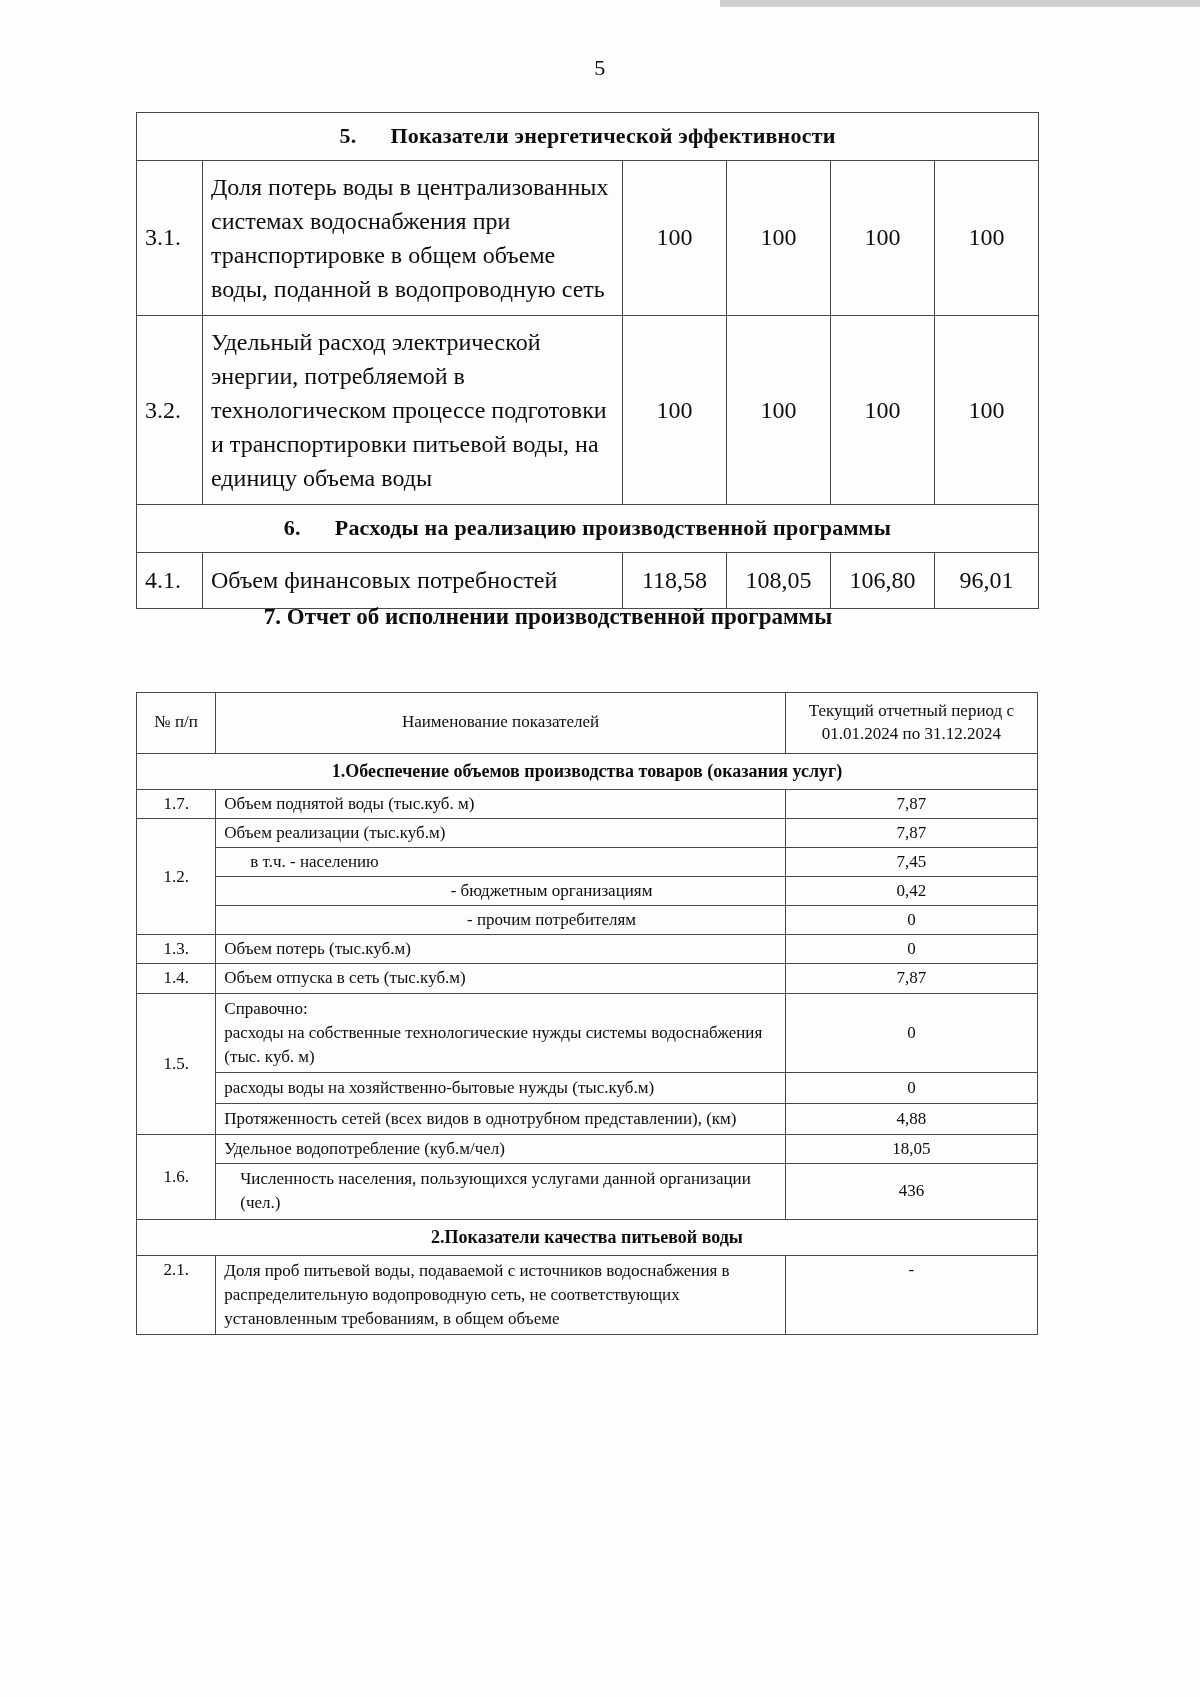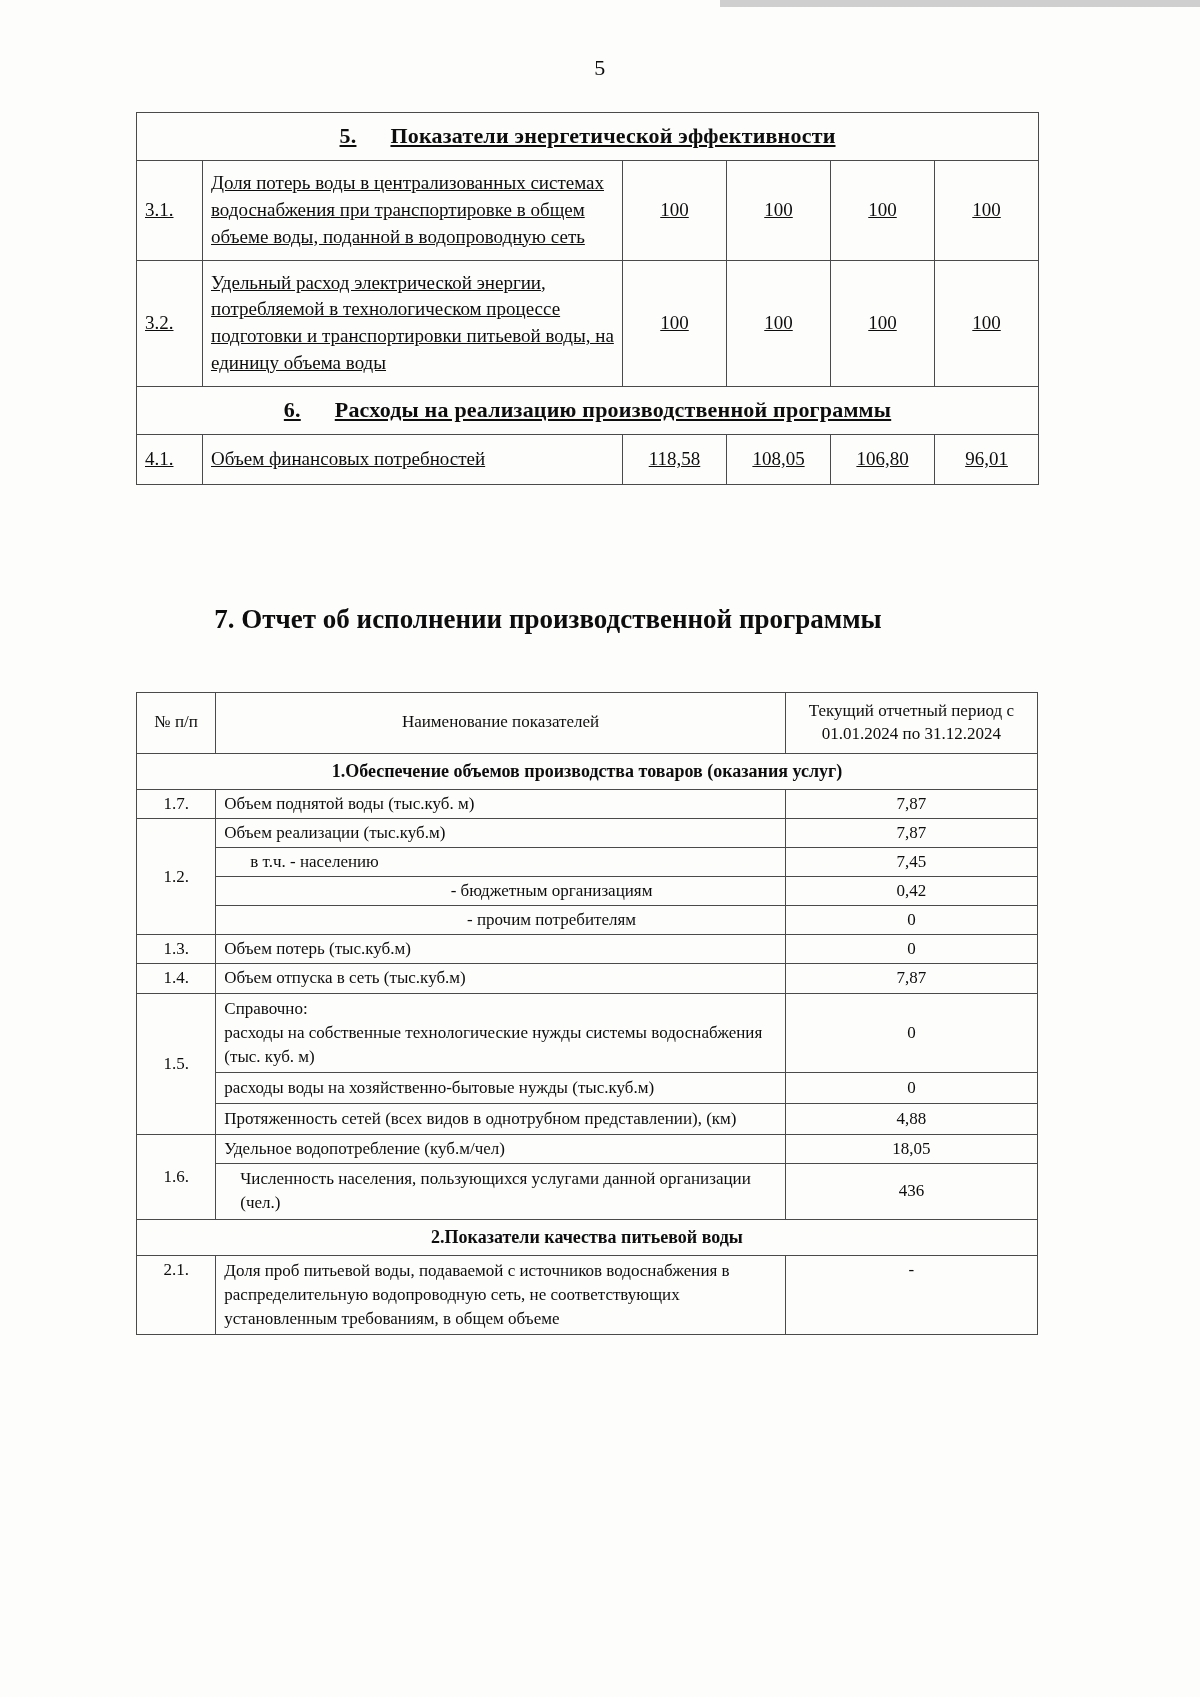--- a/index.html
+++ b/index.html
@@ -40,32 +40,31 @@
   }
 
   
   table {
     border-collapse: collapse;
     table-layout: fixed;
   }
   table td {
     border: 1.6px solid #4a4a4a;
     padding: 12px 8px;
-    font-size: 19px;
+    font-size: 24px;
     line-height: 1.30;
     vertical-align: middle;
   }
 
   
   .t1 {
     position: absolute;
     top: 112px;
     left: 136px;
     width: 902px;
-    text-decoration: underline;
   }
   .t1 .c-num   { width: 66px;  text-align: left; }
   .t1 .c-name  { width: 420px; text-align: left; }
   .t1 .c-val   { width: 104px; text-align: center; }
   .t1 .sect {
     text-align: center;
     font-weight: bold;
     font-size: 22px;
     padding: 9px 8px;
     letter-spacing: 0.2px;
@@ -74,21 +73,21 @@
   .t1 .tall { line-height: 1.42; padding-top: 9px; padding-bottom: 9px; }
 
   
   .heading7 {
     position: absolute;
     top: 600px;
     left: 0;
     width: 1096px;
     text-align: center;
     font-weight: bold;
-    font-size: 27px;
+    font-size: 23px;
     line-height: 1.45;
   }
 
   
   .t2 {
     position: absolute;
     top: 692px;
     left: 136px;
     width: 902px;
   }

